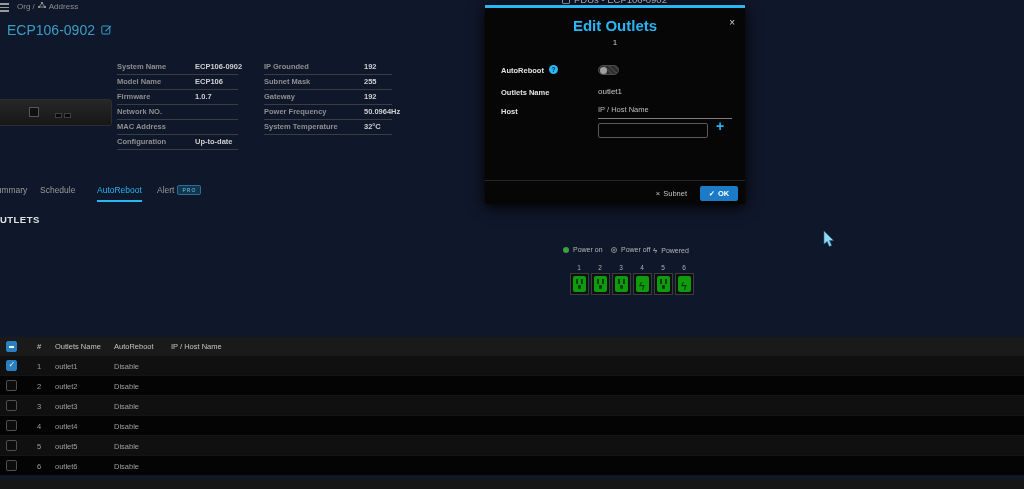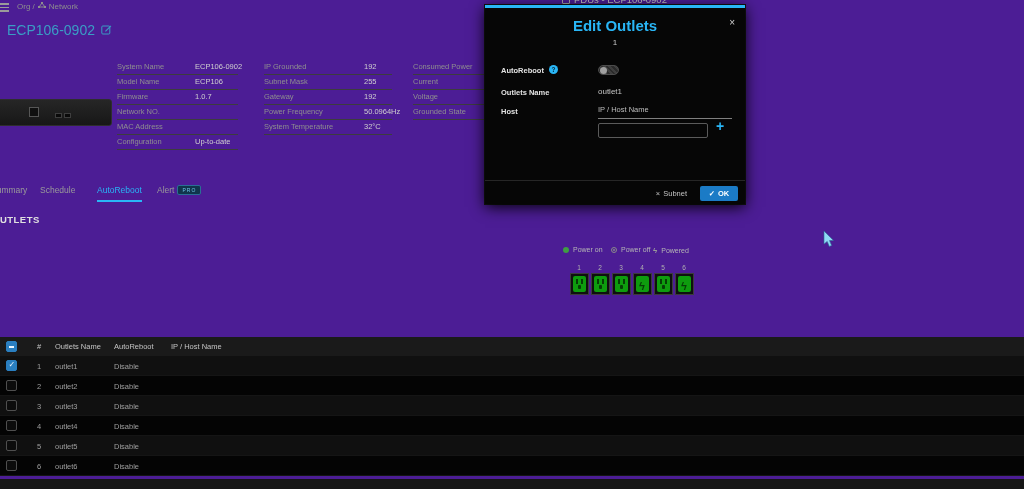--- a/index.html
+++ b/index.html
@@ -1,18 +1,18 @@
 <!DOCTYPE html>
 <html><head>
 <meta charset="utf-8">
 <style>
   * { margin:0; padding:0; box-sizing:border-box; }
   html,body { background:#000; }
   body { font-family:"Liberation Sans", sans-serif; }
-  .screen { position:relative; width:1024px; height:489px; background:#4c1d95; overflow:hidden; }
+  .screen { position:relative; width:1024px; height:489px; background:#0f172a; overflow:hidden; }
 
   
   .hamburger { position:absolute; left:-3px; top:3px; width:12px; height:9px; cursor:pointer; }
   .hamburger i { display:block; height:1.5px; background:#9a9a9a; margin-bottom:2px; }
   .breadcrumb { position:absolute; left:17px; top:1px; font-size:8px; color:#8e8e8e; display:flex; align-items:center; gap:3px; }
   .net-icon { display:inline-block; }
   .bg-window-title { position:absolute; left:562px; top:-6px; font-size:9.5px; color:#c9c9c9; display:flex; align-items:center; gap:4px; white-space:nowrap; }
   .bg-window-title .sq { width:8px; height:8px; border:1px solid #aaa; border-radius:1px; }
 
   
@@ -22,21 +22,21 @@
   .device-img { position:absolute; left:-12px; top:99px; width:124px; height:27px; background:linear-gradient(#262626,#171717); border:1px solid #2e2e2e; border-radius:3px; }
   .device-img .scr { position:absolute; left:40px; top:7px; width:10px; height:10px; background:#101010; border:1px solid #565656; }
   .device-img .port { position:absolute; top:13px; width:7px; height:5px; background:#0a0a0a; border:1px solid #3e3e3e; }
   .device-img .p1 { left:66px; } .device-img .p2 { left:75px; }
 
   
   .info-col { position:absolute; top:60px; }
   .info-col.c1 { left:117px; width:121px; }
   .info-col.c2 { left:264px; width:128px; }
   .info-col.c3 { left:413px; width:77px; }
-  .info-row { position:relative; height:15px; border-bottom:1px solid #3d3d3d; font-size:7.5px; }
+  .info-row { position:relative; height:15px; border-bottom:1px solid #3d3d3d; font-size:7.5px;font-weight:bold; }
   .info-row .lbl { position:absolute; left:0; top:2px; color:#8f8f8f; white-space:nowrap; }
   .info-row .val { position:absolute; top:2px; color:#cfcfcf; white-space:nowrap; }
   .c1 .info-row .val { left:78px; }
   .c2 .info-row .val { left:76px;margin-left:24px; }
   .c3 .info-row .val { left:70px; }
 
   
   .tabs { position:absolute; left:0; top:183px; width:480px; height:18px; font-size:8.5px; color:#9a9a9a; }
   .tab { position:absolute; top:2px; cursor:pointer; white-space:nowrap; }
   .tab-summary { left:-9px; }
@@ -127,21 +127,21 @@
   <div class="breadcrumb">
     <span>Org /</span>
     <span class="net-icon">
       <svg width="8" height="8" viewBox="0 0 8 8">
           <path d="M1 6 L4 2 L7 6 Z" fill="none" stroke="#8e8e8e" stroke-width="1"></path>
           <rect x="3" y="1" width="2" height="2" fill="#8e8e8e"></rect>
           <rect x="0" y="5" width="2" height="2" fill="#8e8e8e"></rect>
           <rect x="6" y="5" width="2" height="2" fill="#8e8e8e"></rect>
         </svg>
     </span>
-    <span>Network</span>
+    <span>Address</span>
   </div>
 
   <div class="bg-window-title">
     <span class="sq"></span>
     <span>PDUs - ECP106-0902</span>
   </div>
 
   <div class="page-title">
     <span>ECP106-0902</span>
     <span>
@@ -208,42 +208,20 @@
       </div>
 
       <div class="info-row">
         <span class="lbl">Power Frequency</span>
         <span class="val">50.0964Hz</span>
       </div>
 
       <div class="info-row">
         <span class="lbl">System Temperature</span>
         <span class="val">32°C</span>
-      </div>
-    </div>
-  <div class="info-col c3">
-
-      <div class="info-row">
-        <span class="lbl">Consumed Power</span>
-        <span class="val"></span>
-      </div>
-
-      <div class="info-row">
-        <span class="lbl">Current</span>
-        <span class="val"></span>
-      </div>
-
-      <div class="info-row">
-        <span class="lbl">Voltage</span>
-        <span class="val"></span>
-      </div>
-
-      <div class="info-row">
-        <span class="lbl">Grounded State</span>
-        <span class="val"></span>
       </div>
     </div>
 
   <div class="tabs">
     <span class="tab tab-summary">Summary</span>
     <span class="tab tab-schedule">Schedule</span>
     <span class="tab tab-autoreboot">AutoReboot</span>
     <span class="tab tab-alert">
       <span>Alert</span>
       <span class="pro-badge">PRO</span>

